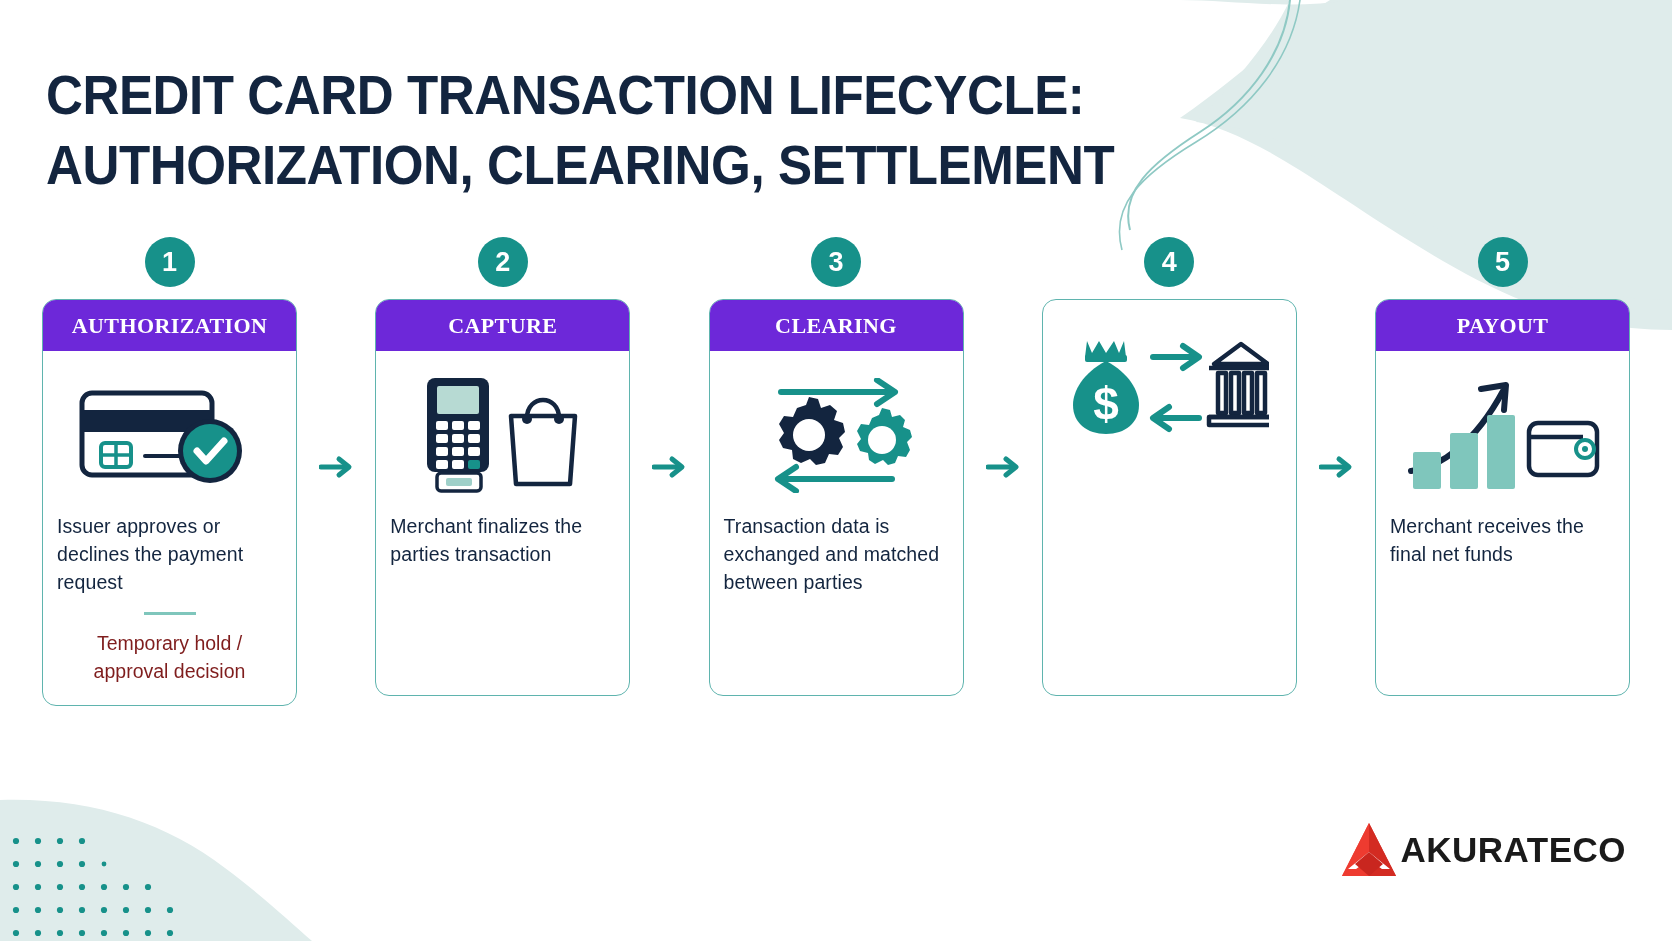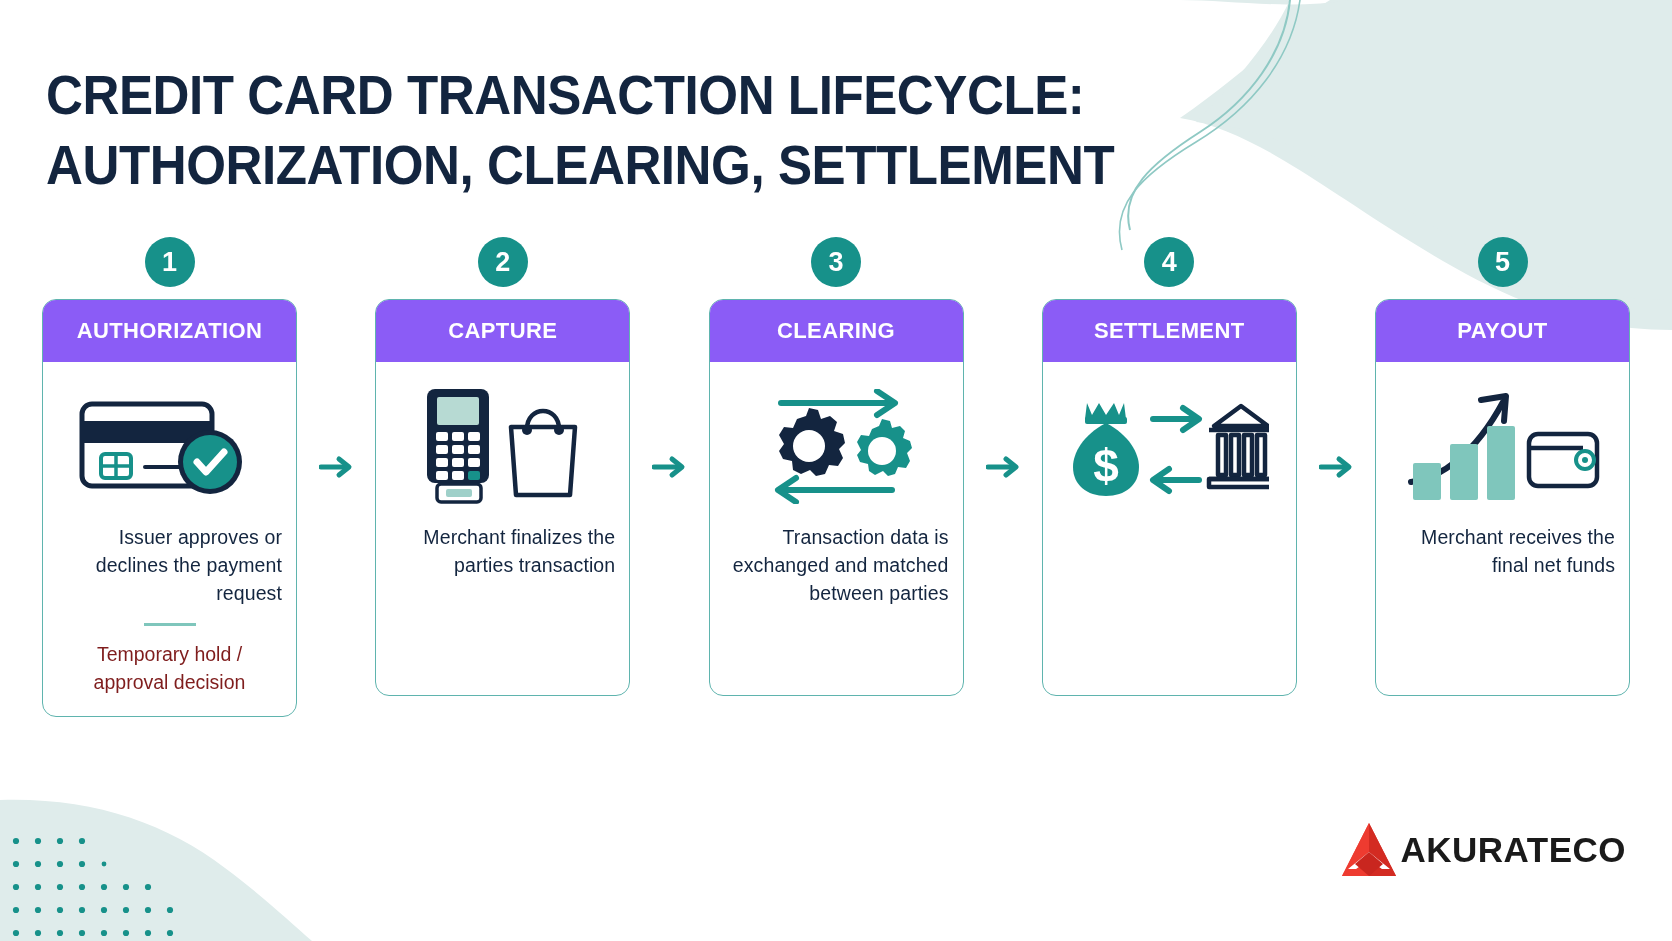--- a/index.html
+++ b/index.html
@@ -86,27 +86,27 @@
     min-height: 397px;
     border: 1.6px solid #5fb4ae;
     border-radius: 14px;
     background: #ffffff;
     overflow: hidden;
     display: flex;
     flex-direction: column;
   }
 
   .card-header {
-    background: #8b5cf6;
+    background: #6d28d9;
     color: #ffffff;
-    height: 62px;
+    height: 51px;
     display: flex;
     align-items: center;
     justify-content: center;
-    font-family: Liberation Sans, sans-serif;
+    font-family: Liberation Serif, serif;
     font-weight: 700;
     font-size: 22px;
     letter-spacing: 0.4px;
   }
 
   .card-body {
     flex: 1;
     padding: 22px 14px 20px 14px;
     display: flex;
     flex-direction: column;
@@ -118,21 +118,21 @@
     display: flex;
     align-items: center;
     justify-content: center;
     margin-bottom: 14px;
   }
 
   .desc {
     font-size: 19.5px;
     line-height: 28px;
     color: #13253f;
-    text-align: right;
+    text-align: left;
     font-family: "Liberation Sans Narrow", "Liberation Sans", sans-serif;
     letter-spacing: 0.1px;
   }
 
   .divider {
     width: 52px;
     height: 2.5px;
     background: #7fc6bc;
     margin: 16px auto 14px auto;
   }
@@ -352,21 +352,20 @@
     <div class="connector">
       <svg width="34" height="26" viewBox="0 0 34 26">
         <line x1="2" y1="13" x2="26" y2="13" stroke="#17918a" stroke-width="5" stroke-linecap="round"></line>
         <path d="M20,5 L30,13 L20,21" fill="none" stroke="#17918a" stroke-width="5" stroke-linecap="round" stroke-linejoin="round"></path>
       </svg>
     </div>
 
     <div class="step-col">
       <div class="badge">4</div>
       <div class="card">
-        <div class="card-header">SETTLEMENT</div>
         <div class="card-body">
           <div class="icon-wrap">
             <svg width="200" height="115" viewBox="0 0 200 115">
 
               <path d="M18,14 L23,26 L30,14 L37,26 L45,14 L50,26 L55,14 L57,30 L16,30 Z" fill="#17918a"></path>
               <rect x="16" y="28" width="42" height="7" rx="2" fill="#17918a"></rect>
               <path d="M37,34 C60,46 70,64 70,78 C70,96 56,107 37,107
                        C18,107 4,96 4,78 C4,64 14,46 37,34 Z" fill="#17918a"></path>
               <text x="37" y="93" font-family="Liberation Sans, sans-serif" font-size="46" font-weight="700" fill="#ffffff" text-anchor="middle">$</text>
 

